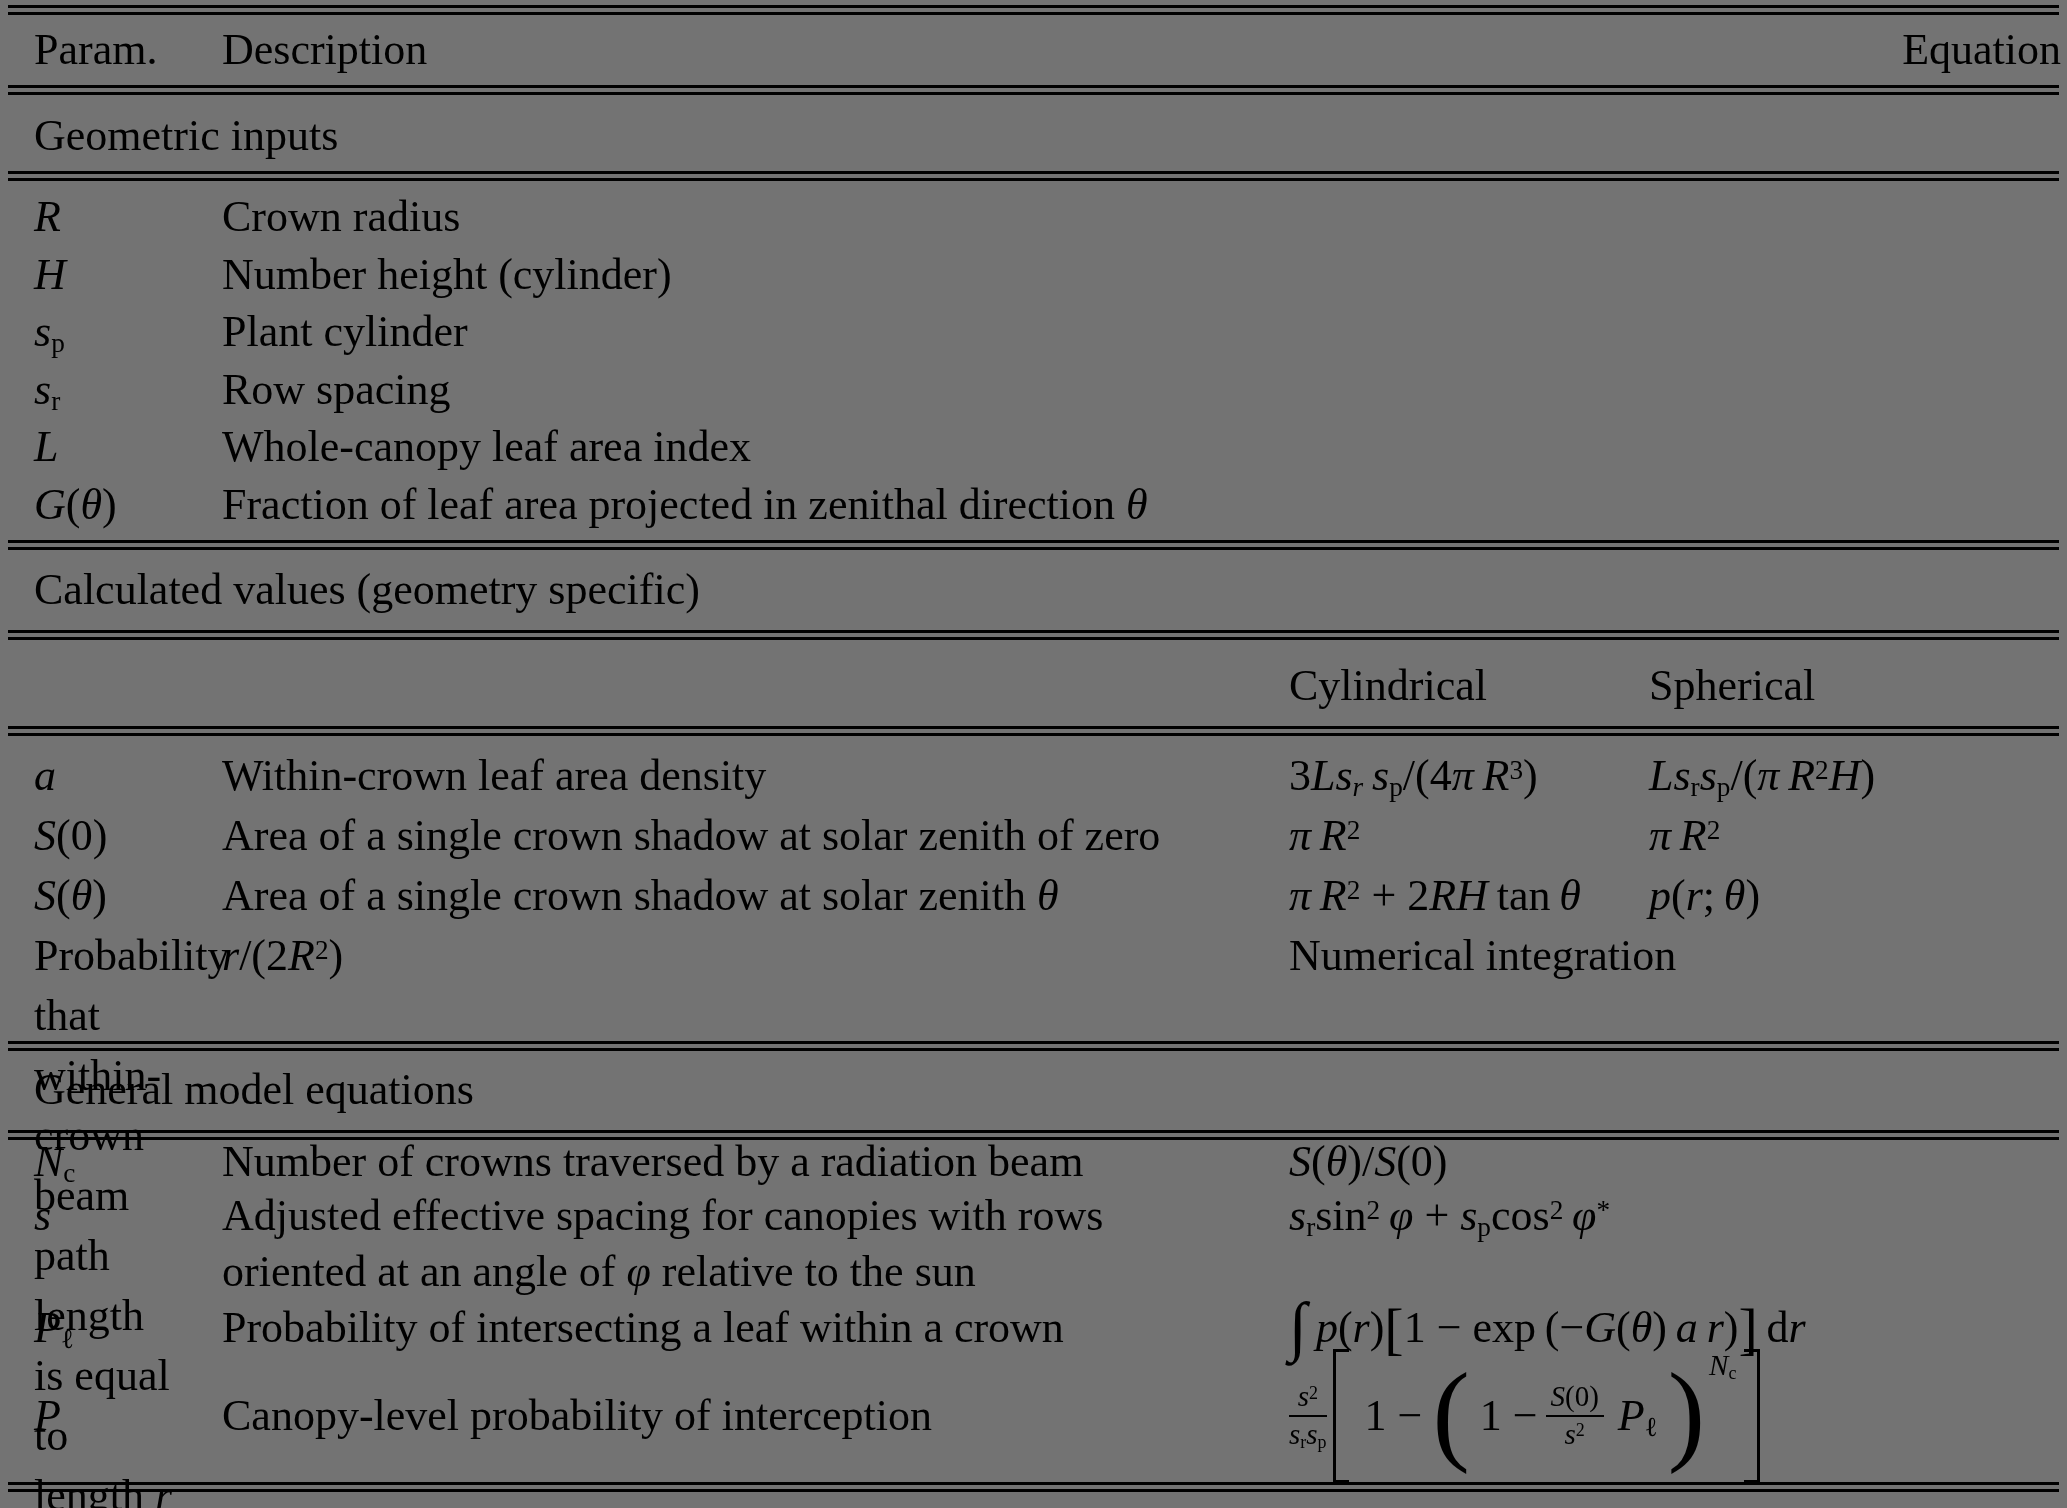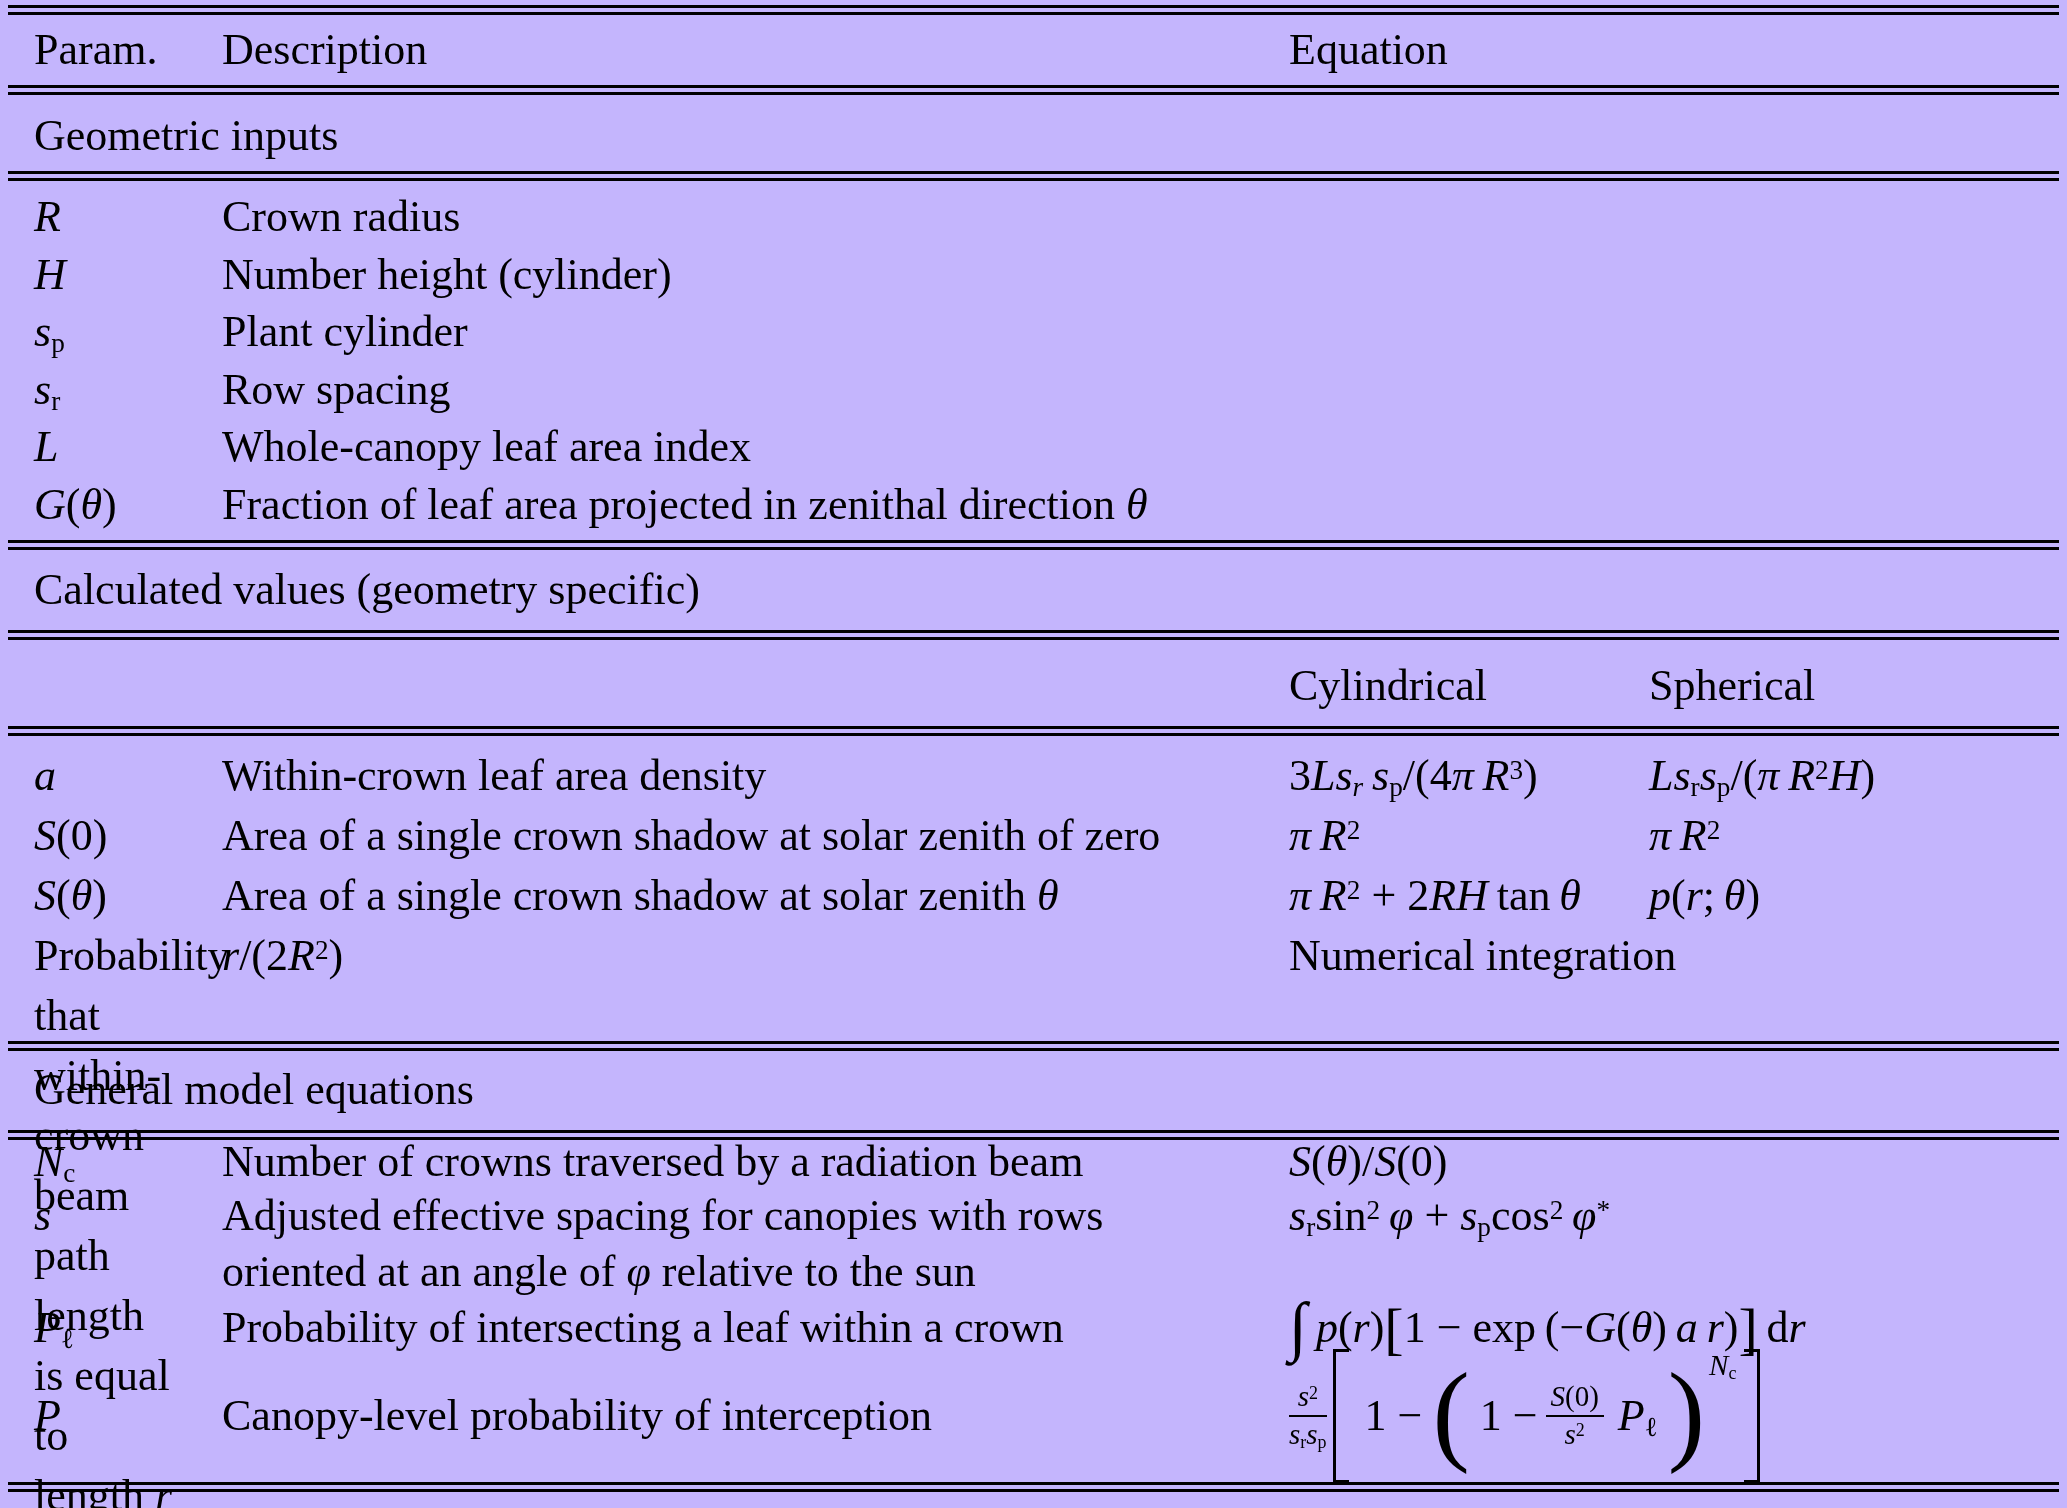--- a/index.html
+++ b/index.html
@@ -1,19 +1,19 @@
 <!DOCTYPE html>
 <html><head>
 <meta charset="utf-8">
 <style>
   html, body { margin:0; padding:0; background:#ffffff; }
   .page {
     position:relative;
     width:2067px; height:1508px;
-    background:#c4b5fd;
+    background:#737373;
     color:#000000;
     font-family:"Liberation Serif","DejaVu Serif",serif;
     font-size:44px;
     overflow:hidden;
   }
   
   .rule {
     position:absolute; left:8px; width:2051px;
     height:4px;
     border-top:3px solid #000;
@@ -27,21 +27,21 @@
     box-sizing:border-box;
   }
   .grid-hdr {
     display:grid;
     grid-template-columns:188px 1067px 772px;
     padding-left:34px;
     box-sizing:border-box;
   }
   .cell { min-width:0; }
   .cell.desc { padding-right:45px; }
-  .center { text-align:left; }
+  .center { text-align:right; }
   .secttl { padding-left:34px; }
   i { font-style:italic; }
   sup, sub { font-size:62%; line-height:0; }
   sup { vertical-align:baseline; position:relative; top:-0.42em; }
   sub { vertical-align:baseline; position:relative; top:0.22em; }
   .nowrap { white-space:nowrap; }
   
   .int { font-size:66px; line-height:0; vertical-align:-6px; }
   .bq  { font-size:58px; line-height:0; vertical-align:-6px; }
   .eq-flex { display:flex; align-items:center; white-space:nowrap; }

